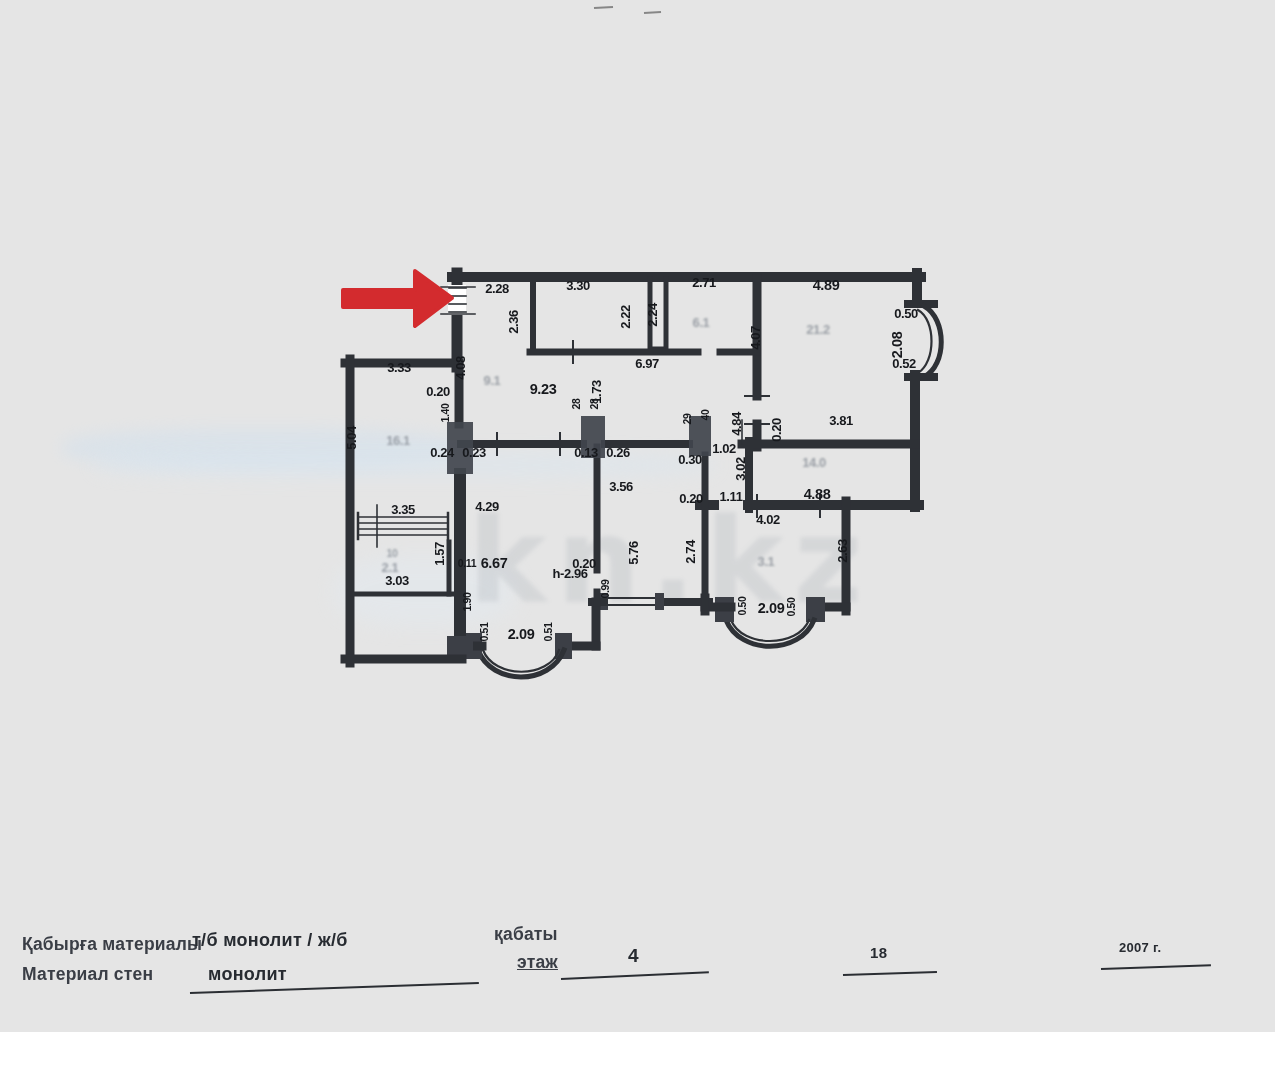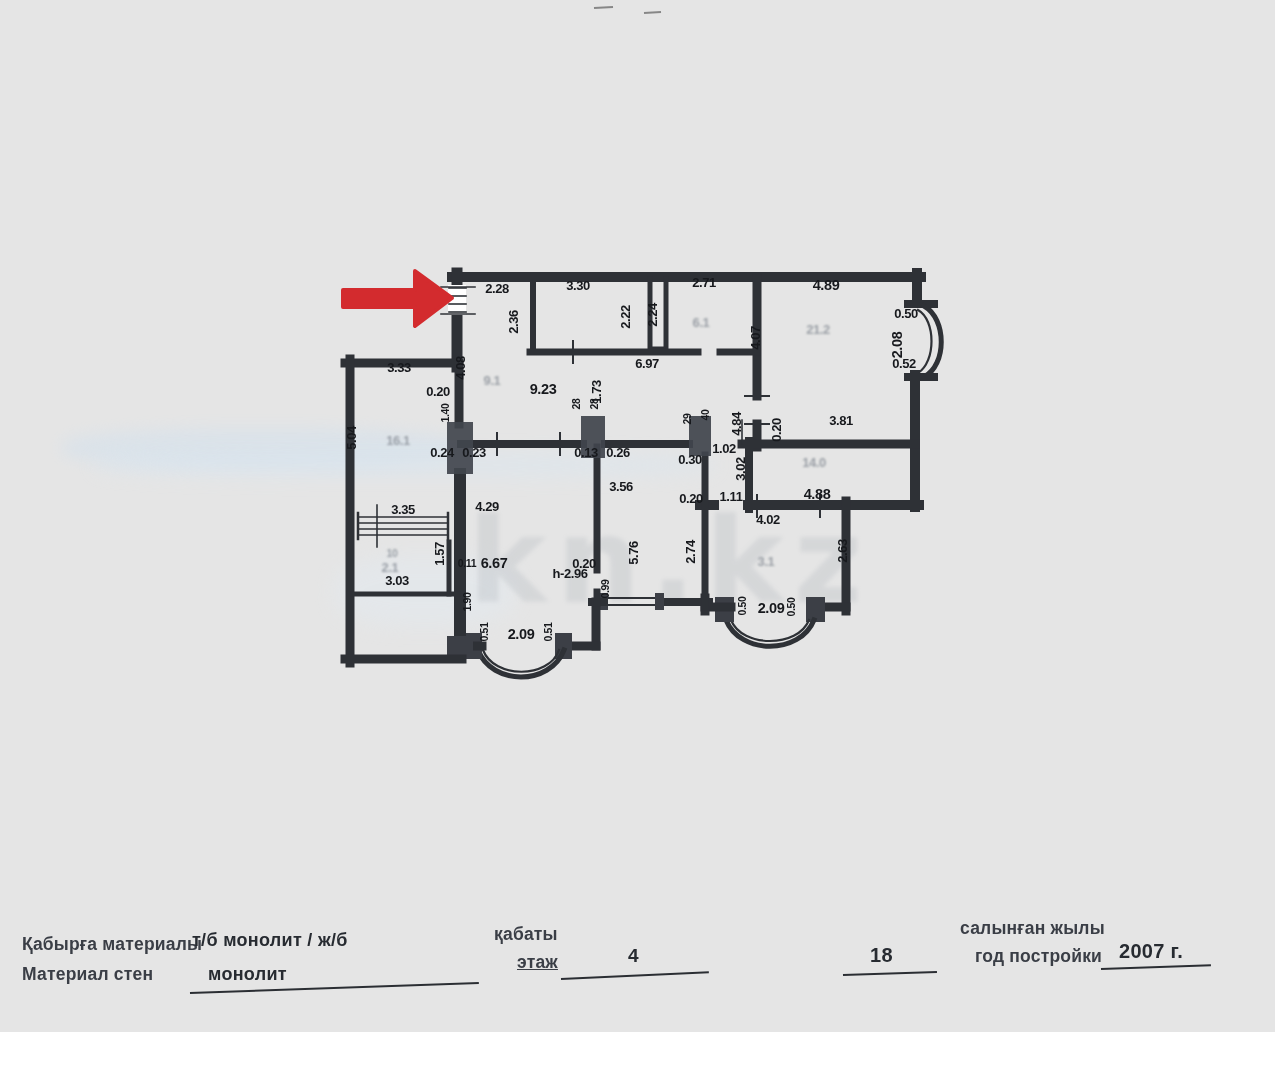--- a/index.html
+++ b/index.html
@@ -227,23 +227,19 @@
   <div class="val" style="left:208px;top:964px;">монолит</div>
   <div class="uline" style="left:190px;top:992px;width:289px;transform:rotate(-2deg);"></div>
 
   <div class="field" style="left:494px;top:924px;">
     <span class="kk">қабаты</span>
     <span class="ru" style="margin-top:7px;margin-left:23px;text-decoration:underline;">этаж</span>
   </div>
   <div class="val" style="left:628px;top:945px;font-size:19px;">4</div>
   <div class="uline" style="left:561px;top:978px;width:148px;transform:rotate(-2.6deg);"></div>
 
-  <div class="val" style="left:870px;top:944px;font-size:20px;">18</div>
+  <div class="val" style="left:870px;top:944px;font-size:15px;">18</div>
   <div class="uline" style="left:843px;top:974px;width:94px;transform:rotate(-1.8deg);"></div>
 
-  <div class="field" style="left:960px;top:918px;">
-    <span class="kk">салынған жылы</span>
-    <span class="ru" style="margin-top:7px;margin-left:15px;">год постройки</span>
-  </div>
-  <div class="val" style="left:1119px;top:940px;font-size:20px;">2007 г.</div>
+  <div class="val" style="left:1119px;top:940px;font-size:13px;">2007 г.</div>
   <div class="uline" style="left:1101px;top:968px;width:110px;transform:rotate(-2deg);"></div>
 
 </div>
 
 </body></html>

